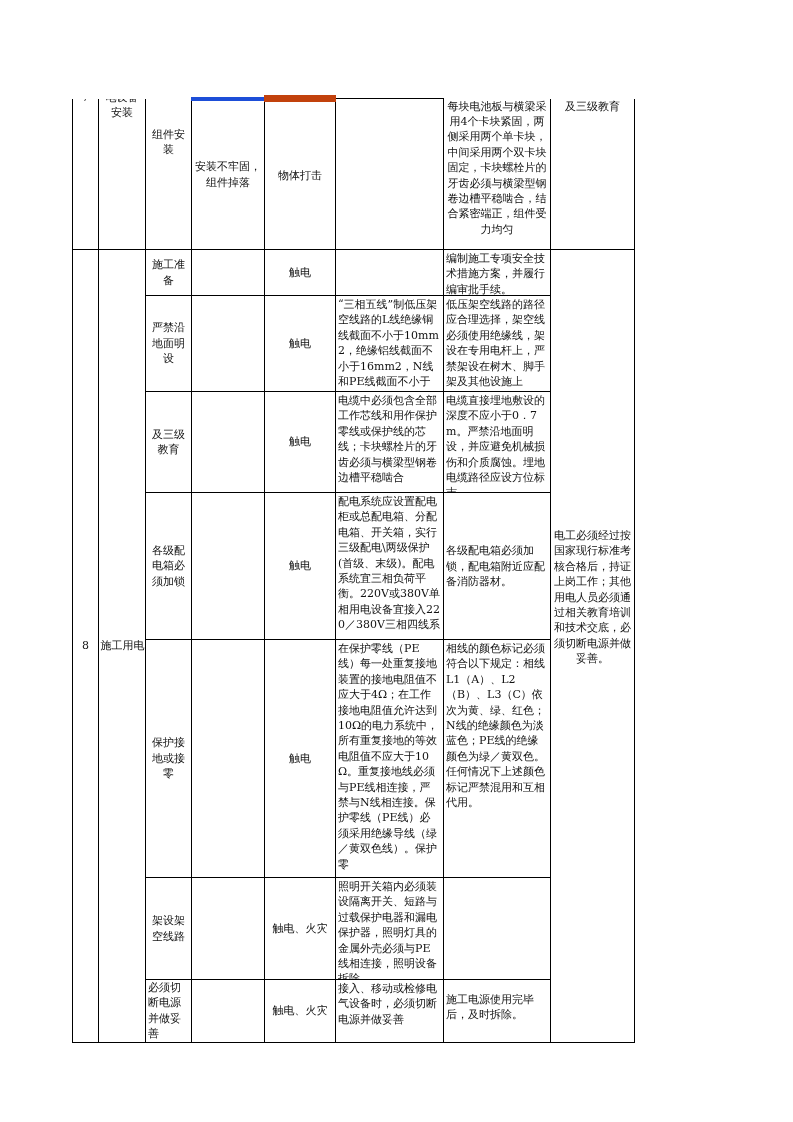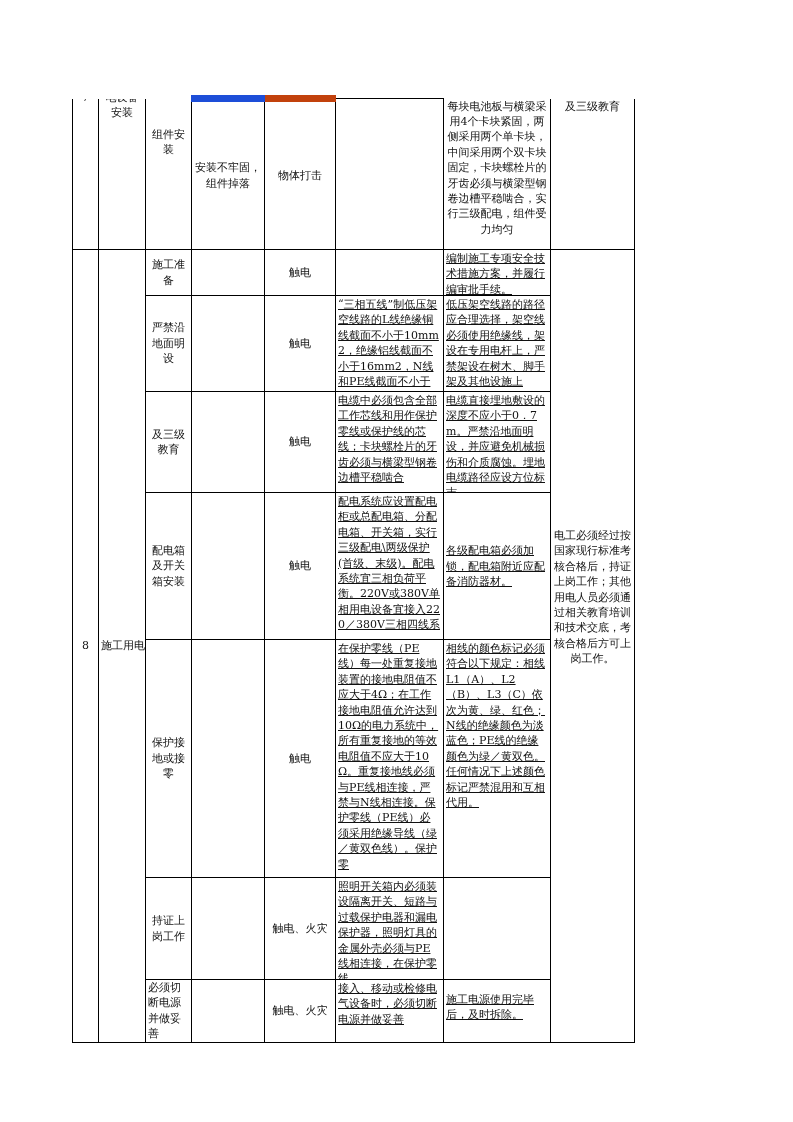--- a/index.html
+++ b/index.html
@@ -3,21 +3,21 @@
 <meta charset="utf-8">
 <style>
   html, body { margin: 0; padding: 0; background: #ffffff; }
   body { width: 793px; height: 1122px; position: relative; overflow: hidden;
          font-family: "DejaVu Serif", "Liberation Serif", serif; color: #111; }
   .page { position: absolute; left: 0; top: 0; width: 793px; height: 1122px; }
   .tbl { position: absolute; left: 72px; top: 95px; border-collapse: collapse; table-layout: fixed; }
   .tbl td { border: 1px solid #000; padding: 0 2px; font-size: 11px; line-height: 15.4px;
             vertical-align: middle; text-align: center; overflow: hidden; word-break: break-all; }
   .tbl td.top { border-top: none; }
-  .tbl td.left { text-align: left; vertical-align: top; padding: 1px 2px 0 2px; text-decoration: underline; }
+  .tbl td.left { text-align: left; vertical-align: top; padding: 1px 2px 0 2px; }
   .tbl td.vtop { vertical-align: top; }
   .clip { overflow: hidden; display: block; }
   .cut-top { margin-top: -9px; }
   .tbl td.seq { font-size: 11px; }
 </style>
 </head>
 <body>
 
 <div class="page">
 <table class="tbl">
@@ -36,55 +36,55 @@
     <tr style="height:151px">
       <td class="top vtop seq">
         <span class="clip cut-top">7</span>
       </td>
       <td class="top vtop">
         <span class="clip cut-top">电设备安装</span>
       </td>
       <td class="top" style="vertical-align:top;padding-top:28px">
         <span>组件安装</span>
       </td>
-      <td style="border-top:7px solid #1d4ed8">
+      <td style="border-top:4px solid #1d4ed8">
         <span>安装不牢固，组件掉落</span>
       </td>
       <td style="border-top:7px solid #c2410c">
         <span>物体打击</span>
       </td>
       <td style="border-top:1px solid #000">
         <span></span>
       </td>
       <td class="top" style="vertical-align:top">
-        <span>每块电池板与横梁采用4个卡块紧固，两侧采用两个单卡块，中间采用两个双卡块固定，卡块螺栓片的牙齿必须与横梁型钢卷边槽平稳啮合，实行三级配电，组件受力均匀</span>
+        <span>每块电池板与横梁采用4个卡块紧固，两侧采用两个单卡块，中间采用两个双卡块固定，卡块螺栓片的牙齿必须与横梁型钢卷边槽平稳啮合，结合紧密端正，组件受力均匀</span>
       </td>
       <td class="top vtop">
         <span>及三级教育</span>
       </td>
     </tr>
 
     <tr style="height:46px">
       <td rowspan="7" class="seq">
         <span>8</span>
       </td>
-      <td rowspan="7" style="text-align:right;padding:0 0 0 1px">
+      <td rowspan="7" style="text-align:center;padding:0 0 0 1px">
         <span style="white-space:nowrap">施工用电</span>
       </td>
       <td><span>施工准备</span></td>
       <td><span></span></td>
       <td><span>触电</span></td>
       <td class="left">
             <div class="clip" style="max-height:44px"><span></span></div>
           </td>
       <td class="left">
             <div class="clip" style="max-height:44px"><span>编制施工专项安全技术措施方案，并履行编审批手续。</span></div>
           </td>
       <td rowspan="7" style="vertical-align:top;padding-top:278px">
-        <span>电工必须经过按国家现行标准考核合格后，持证上岗工作；其他用电人员必须通过相关教育培训和技术交底，考核合格后方可上岗工作。</span>
+        <span>电工必须经过按国家现行标准考核合格后，持证上岗工作；其他用电人员必须通过相关教育培训和技术交底，必须切断电源并做妥善。</span>
       </td>
     </tr>
 
     <tr style="height:96px">
       <td><span>严禁沿地面明设</span></td>
       <td><span></span></td>
       <td><span>触电</span></td>
       <td class="left">
             <div class="clip" style="max-height:94px"><span>“三相五线”制低压架空线路的L线绝缘铜线截面不小于10mm2，绝缘铝线截面不小于16mm2，N线和PE线截面不小于相线截</span></div>
           </td>
@@ -99,21 +99,21 @@
       <td><span>触电</span></td>
       <td class="left">
             <div class="clip" style="max-height:99px"><span>电缆中必须包含全部工作芯线和用作保护零线或保护线的芯线；卡块螺栓片的牙齿必须与横梁型钢卷边槽平稳啮合</span></div>
           </td>
       <td class="left">
             <div class="clip" style="max-height:99px"><span>电缆直接埋地敷设的深度不应小于0．7m。严禁沿地面明设，并应避免机械损伤和介质腐蚀。埋地电缆路径应设方位标志</span></div>
           </td>
     </tr>
 
     <tr style="height:147px">
-      <td><span>配电箱及开关箱安装</span></td>
+      <td><span>各级配电箱必须加锁</span></td>
       <td><span></span></td>
       <td><span>触电</span></td>
       <td class="left">
             <div class="clip" style="max-height:145px"><span>配电系统应设置配电柜或总配电箱、分配电箱、开关箱，实行三级配电\两级保护(首级、末级)。配电系统宜三相负荷平衡。220V或380V单相用电设备宜接入220／380V三相四线系</span></div>
           </td>
       <td class="left" style="vertical-align:middle"><span>各级配电箱必须加锁，配电箱附近应配备消防器材。</span></td>
     </tr>
 
     <tr style="height:238px">
       <td><span>保护接地或接零</span></td>
@@ -121,25 +121,25 @@
       <td><span>触电</span></td>
       <td class="left">
             <div class="clip" style="max-height:236px"><span>在保护零线（PE线）每一处重复接地装置的接地电阻值不应大于4Ω；在工作接地电阻值允许达到10Ω的电力系统中，所有重复接地的等效电阻值不应大于10Ω。重复接地线必须与PE线相连接，严禁与N线相连接。保护零线（PE线）必须采用绝缘导线（绿／黄双色线）。保护零</span></div>
           </td>
       <td class="left">
             <div class="clip" style="max-height:236px"><span>相线的颜色标记必须符合以下规定：相线L1（A）、L2（B）、L3（C）依次为黄、绿、红色；N线的绝缘颜色为淡蓝色；PE线的绝缘颜色为绿／黄双色。任何情况下上述颜色标记严禁混用和互相代用。</span></div>
           </td>
     </tr>
 
     <tr style="height:102px">
-      <td><span>持证上岗工作</span></td>
+      <td><span>架设架空线路</span></td>
       <td><span></span></td>
       <td><span>触电、火灾</span></td>
       <td class="left">
-            <div class="clip" style="max-height:100px"><span>照明开关箱内必须装设隔离开关、短路与过载保护电器和漏电保护器，照明灯具的金属外壳必须与PE线相连接，在保护零线</span></div>
+            <div class="clip" style="max-height:100px"><span>照明开关箱内必须装设隔离开关、短路与过载保护电器和漏电保护器，照明灯具的金属外壳必须与PE线相连接，照明设备拆除</span></div>
           </td>
       <td class="left">
             <div class="clip" style="max-height:100px"><span></span></div>
           </td>
     </tr>
 
     <tr style="height:46px">
       <td style="text-align:left"><span>必须切断电源并做妥善</span></td>
       <td><span></span></td>
       <td><span>触电、火灾</span></td>

